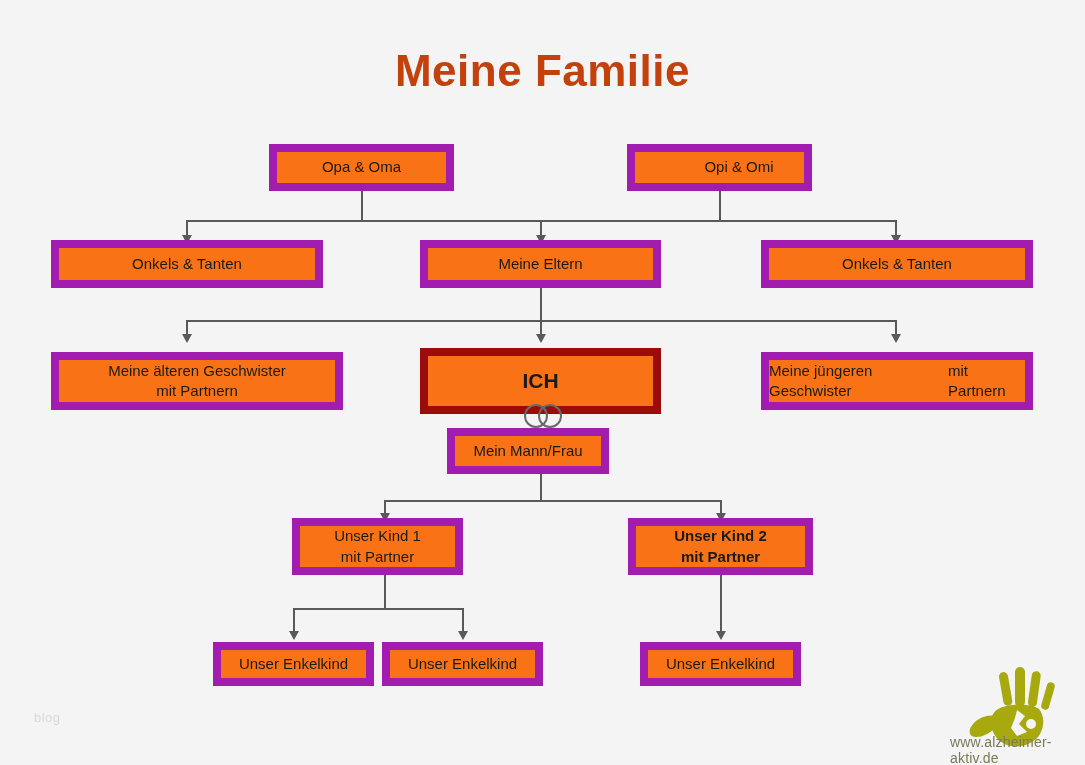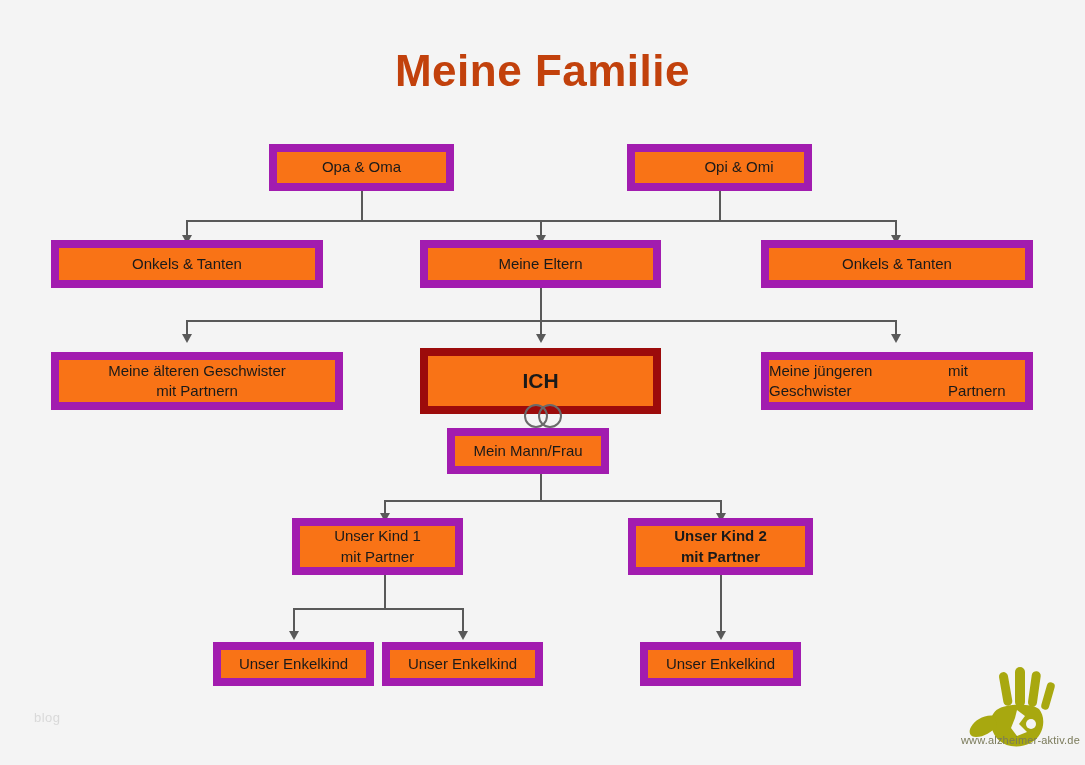--- a/index.html
+++ b/index.html
@@ -80,22 +80,22 @@
     left: 955px;
     top: 658px;
     width: 120px;
     height: 100px;
   }
   #logo-url {
     position: absolute;
     left: 950px;
     top: 734px;
     width: 130px;
-    text-align: right;
-    font-size: 11px;
+    text-align: left;
+    font-size: 14px;
     color: #7a7a5a;
     letter-spacing: 0.2px;
   }
 </style>
 </head>
 <body>
 
 <div id="canvas">
 
   <div id="title">Meine Familie</div>

